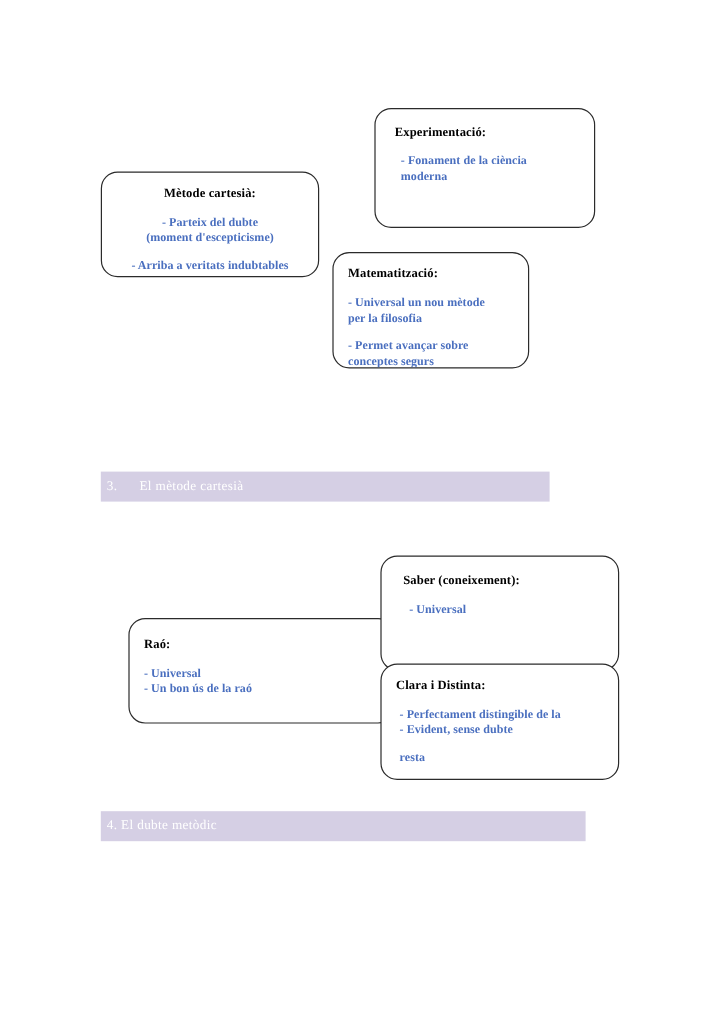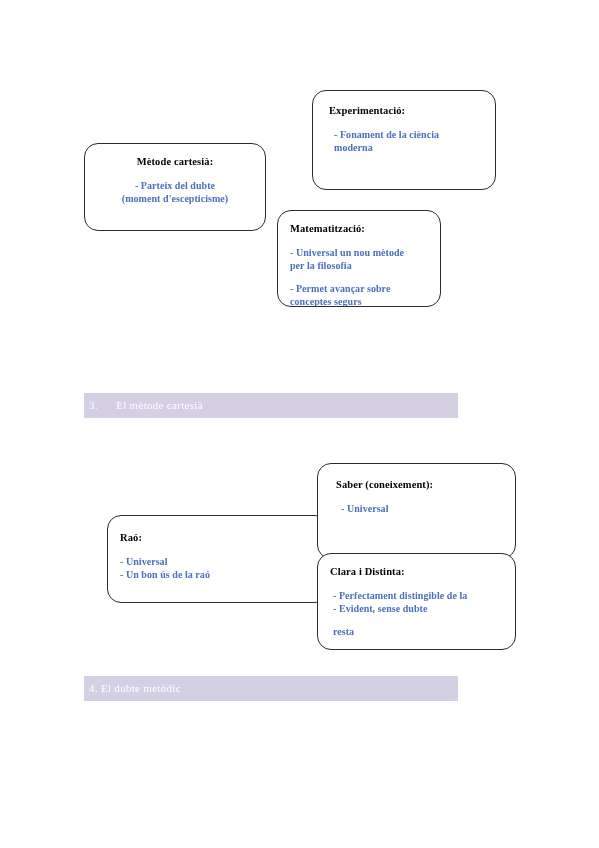--- a/index.html
+++ b/index.html
@@ -84,35 +84,36 @@
     background: #d5cfe4;
     color: #ffffff;
     font-family: "Liberation Serif", "DejaVu Serif", serif;
     font-size: 11px;
     line-height: 25px;
     letter-spacing: 0.3px;
     white-space: pre;
     padding-left: 5px;
   }
   #banner-3 { left: 84px; top: 393px; width: 374px; height: 25px; }
-  #banner-4 { left: 84px; top: 676px; width: 374px; height: 25px; }
+  #banner-4 { left: 84px; top: 676px; width: 404px; height: 25px; }
 
   .banner-num { display: inline; }
   .banner-text { display: inline; }
 </style>
 </head>
 <body>
 
 <div id="page">
 
   <div class="box" id="box-metode">
     <div class="box-inner">
       <div class="box-title">Mètode cartesià:</div>
       <div class="box-line tight">-  Parteix del dubte</div>
       <div class="box-line">(moment d'escepticisme)</div>
+      <div class="box-line">- Arriba a veritats indubtables</div>
     </div>
   </div>
 
   <div class="box" id="box-experimentacio">
     <div class="box-inner">
       <div class="box-title">Experimentació:</div>
       <div class="box-line tight">- Fonament de la ciència</div>
       <div class="box-line">moderna</div>
     </div>
   </div>

